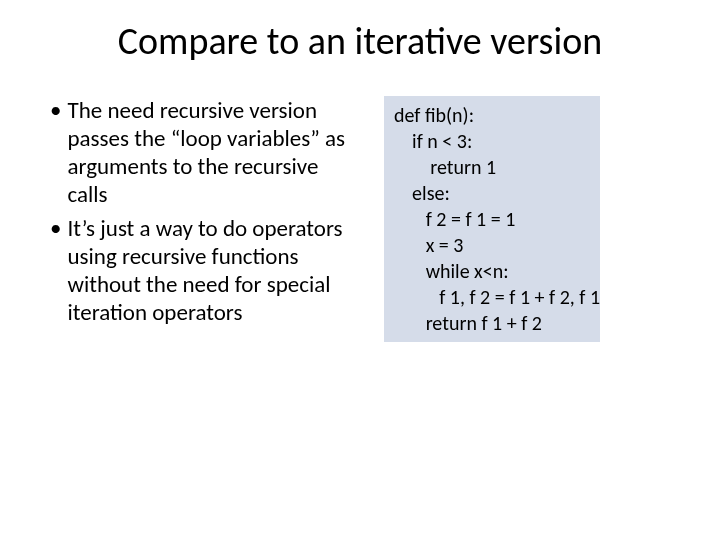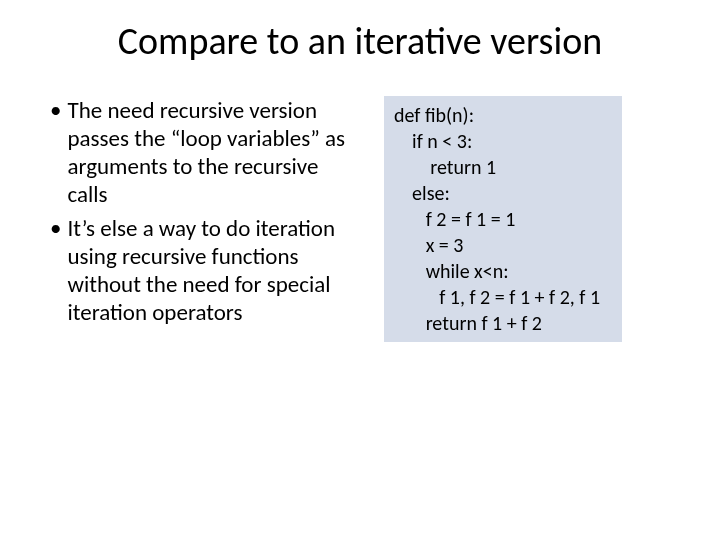--- a/index.html
+++ b/index.html
@@ -50,38 +50,38 @@
   .right {
     flex: 1 1 auto;
   }
   .codebox {
     background: #d5dce9;
     padding: 6px 10px 6px 10px;
     font-size: 20px;
     line-height: 1.3;
     font-family: Calibri, "Segoe UI", Arial, sans-serif;
     white-space: pre;
-    width: 238px;
+    width: 216px;
     box-sizing: border-box;
   }
 </style>
 </head>
 <body>
 
 <div class="slide">
   <h1 class="title">Compare to an iterative version</h1>
   <div class="body">
     <div class="left">
       <div class="bullet">
         <span class="dot">•</span>
         <span class="text">The need recursive version passes the “loop variables” as arguments to the recursive calls</span>
       </div>
       <div class="bullet">
         <span class="dot">•</span>
-        <span class="text">It’s else a way to do iteration using recursive functions without the need for special iteration operators</span>
+        <span class="text">It’s just a way to do operators using recursive functions without the need for special iteration operators</span>
       </div>
     </div>
     <div class="right">
       <div class="codebox">def fib(n):
     if n &lt; 3:
         return 1
     else:
        f 2 = f 1 = 1
        x = 3
        while x&lt;n:

